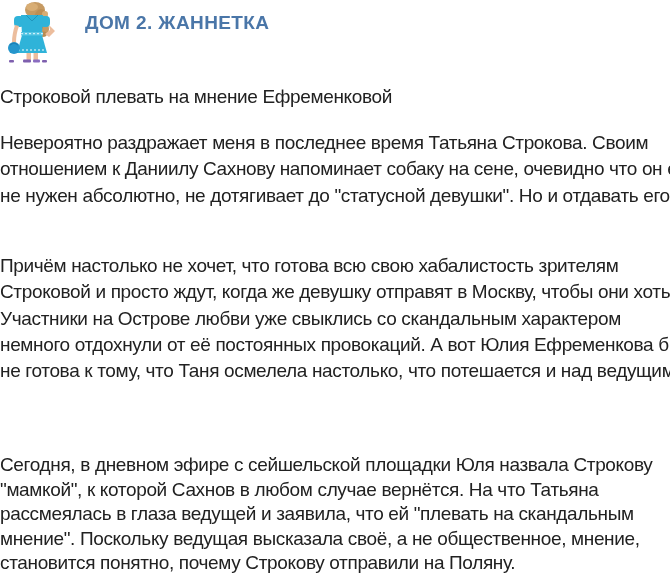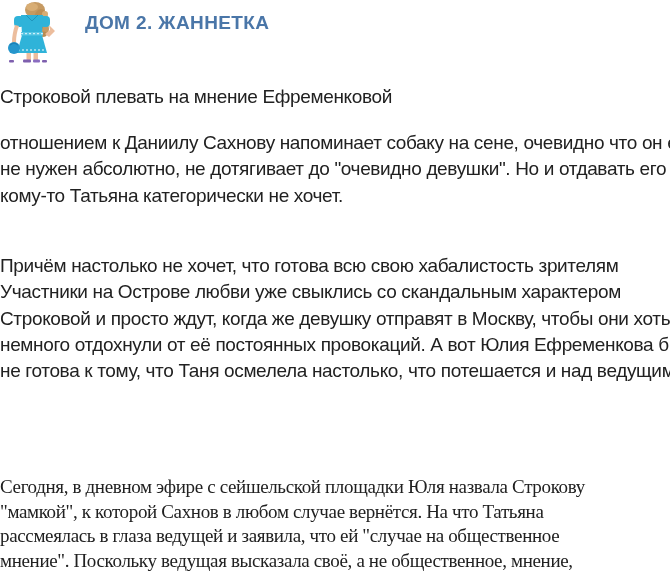--- a/index.html
+++ b/index.html
@@ -46,21 +46,21 @@
     font-size: 19px;
     letter-spacing: -0.35px;
   }
   .textblock .line {
     white-space: nowrap;
     overflow: visible;
   }
   .post-title { top: 84px;  line-height: 26.3px; }
   .para-1     { top: 130px; line-height: 26.3px; }
   .para-2     { top: 253px; line-height: 26.3px; }
-  .para-3     { top: 475px; line-height: 24.5px; font-family: Liberation Serif, serif; }
+  .para-3     { top: 453px; line-height: 24.5px; }
 </style>
 </head>
 <body>
 
 <div class="page">
 
   <div class="header">
 
     <svg class="avatar" viewBox="0 0 60 62" xmlns="http://www.w3.org/2000/svg">
 
@@ -110,33 +110,34 @@
     </svg>
 
     <div class="group-title">ДОМ 2. ЖАННЕТКА</div>
   </div>
 
   <div class="textblock post-title">
     <div class="line">Строковой плевать на мнение Ефременковой</div>
   </div>
 
   <div class="textblock para-1">
+      <div class="line">Невероятно раздражает меня в последнее время Татьяна Строкова. Своим</div>
       <div class="line">отношением к Даниилу Сахнову напоминает собаку на сене, очевидно что он ей</div>
-      <div class="line">не нужен абсолютно, не дотягивает до "очевидно девушки". Но и отдавать его</div>
-      <div class="line">кому-то Татьяна категорически не хочет.</div>
+      <div class="line">не нужен абсолютно, не дотягивает до "статусной девушки". Но и отдавать его</div>
     </div>
 
   <div class="textblock para-2">
       <div class="line">Причём настолько не хочет, что готова всю свою хабалистость зрителям</div>
+      <div class="line">Строковой и просто ждут, когда же девушку отправят в Москву, чтобы они хоть</div>
       <div class="line">Участники на Острове любви уже свыклись со скандальным характером</div>
-      <div class="line">Строковой и просто ждут, когда же девушку отправят в Москву, чтобы они хоть</div>
       <div class="line">немного отдохнули от её постоянных провокаций. А вот Юлия Ефременкова была</div>
       <div class="line">не готова к тому, что Таня осмелела настолько, что потешается и над ведущими.</div>
     </div>
 
   <div class="textblock para-3">
       <div class="line">Сегодня, в дневном эфире с сейшельской площадки Юля назвала Строкову</div>
       <div class="line">"мамкой", к которой Сахнов в любом случае вернётся. На что Татьяна</div>
-      <div class="line">рассмеялась в глаза ведущей и заявила, что ей "случае на общественное</div>
+      <div class="line">рассмеялась в глаза ведущей и заявила, что ей "плевать на скандальным</div>
       <div class="line">мнение". Поскольку ведущая высказала своё, а не общественное, мнение,</div>
+      <div class="line">становится понятно, почему Строкову отправили на Поляну.</div>
     </div>
 
 </div>
 
 </body></html>

